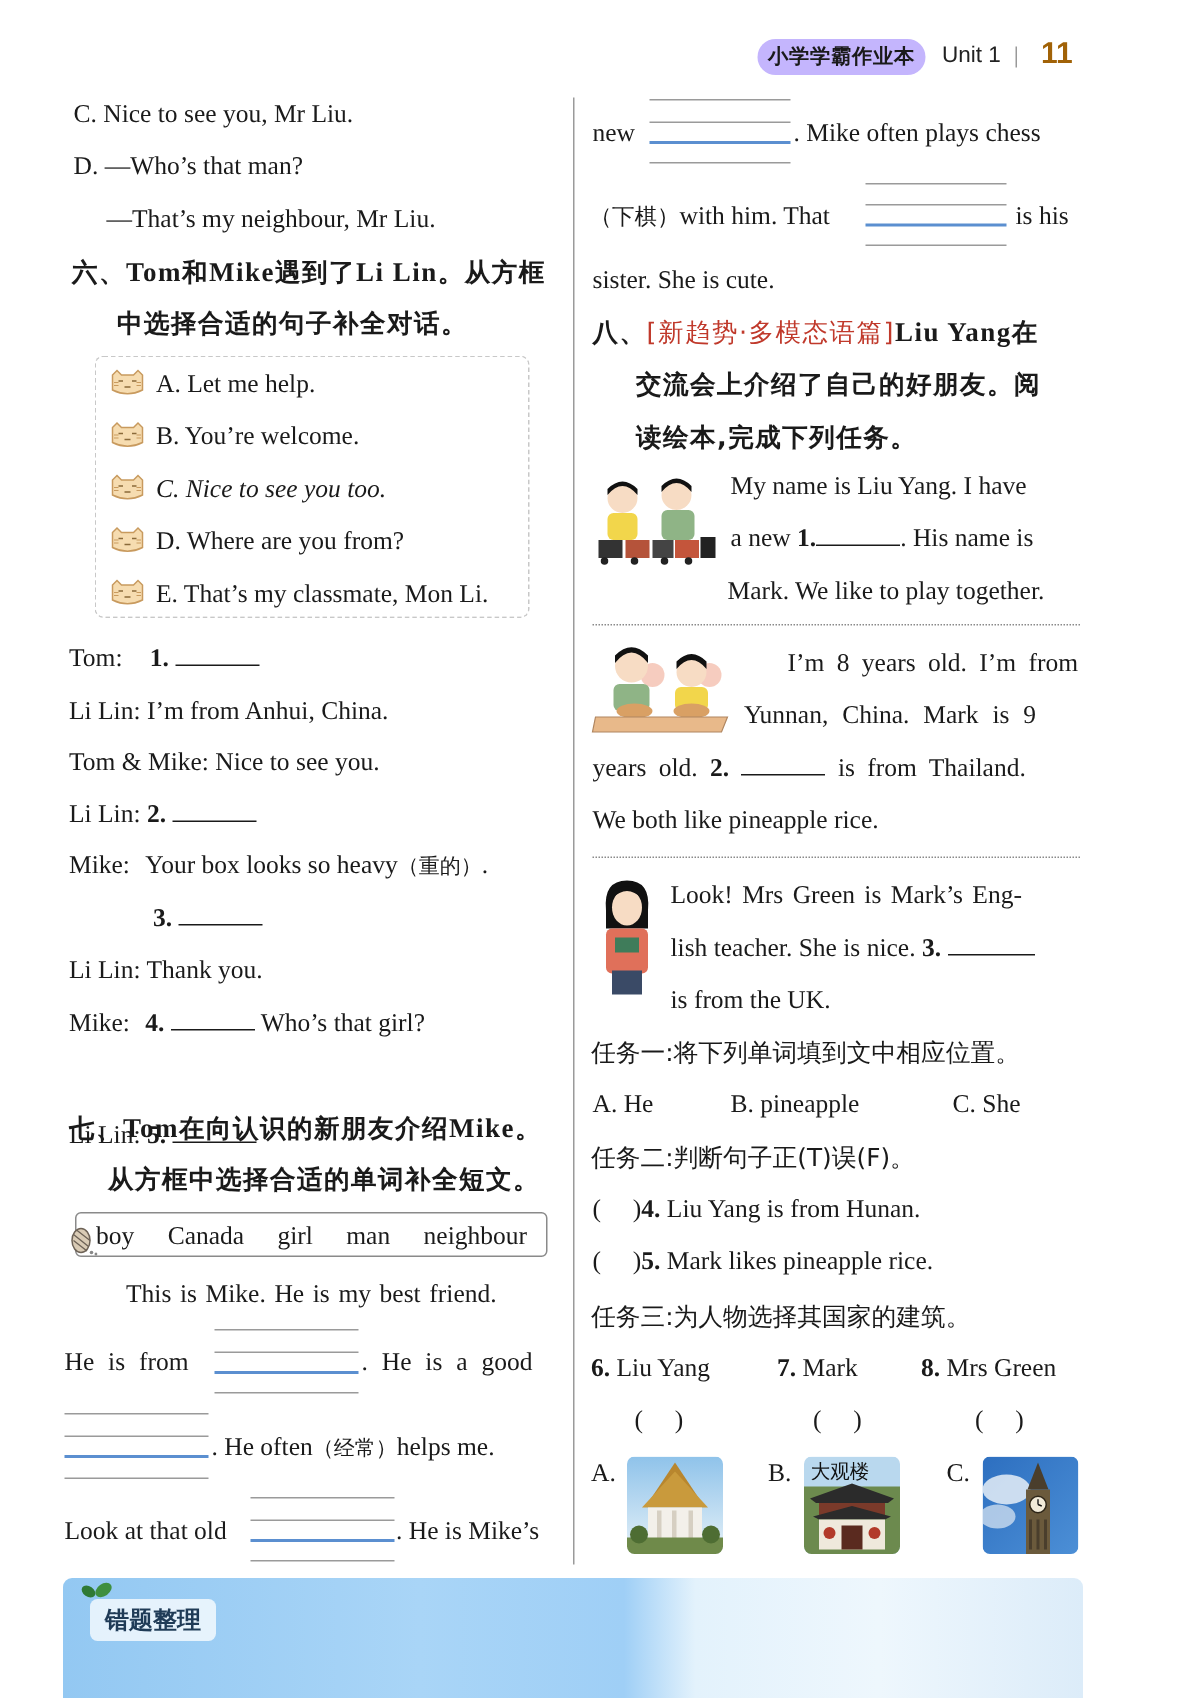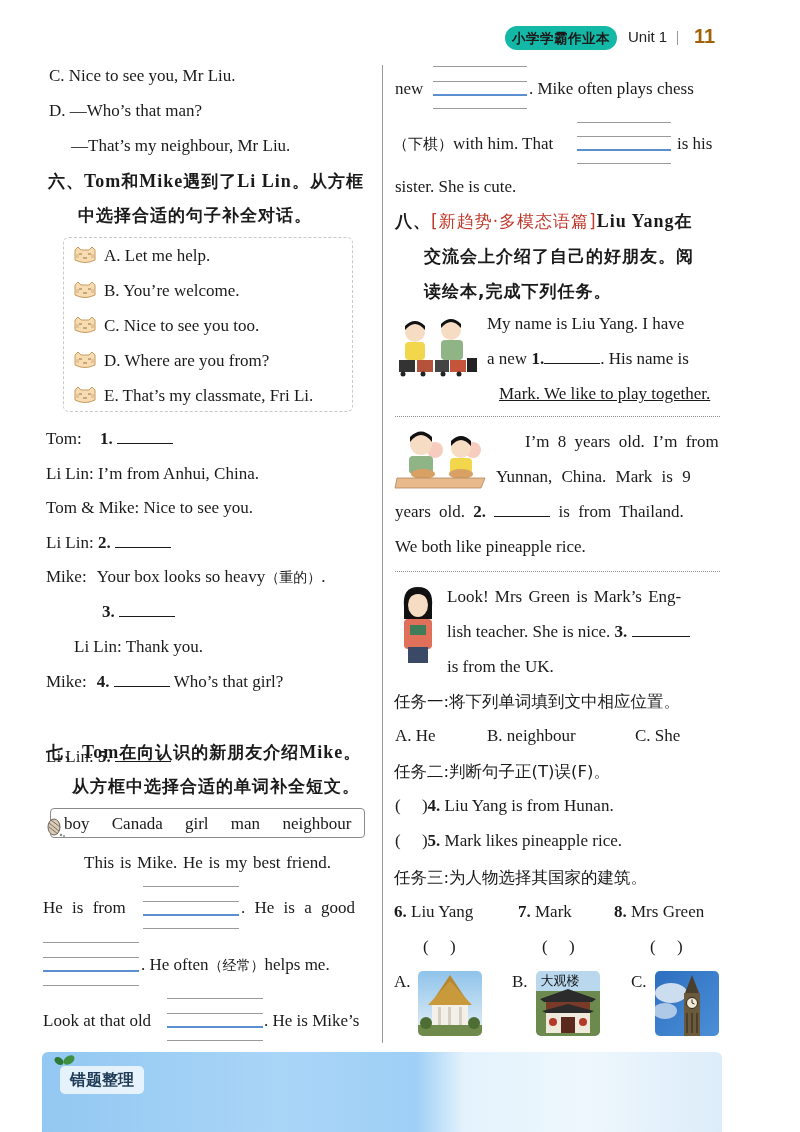--- a/index.html
+++ b/index.html
@@ -5,21 +5,21 @@
   * { box-sizing: border-box; margin: 0; padding: 0; }
   html, body { width: 800px; height: 1132px; background: #ffffff; overflow: hidden; }
   body { position: relative; font-family: "Liberation Serif", "DejaVu Serif", serif; color: #1a1a1a; font-size: 17px; }
   .abs { position: absolute; white-space: nowrap; }
   .cn { font-family: "DejaVu Sans", sans-serif; font-weight: bold; font-size: 17px; letter-spacing: 1px; }
   .cn-light { font-family: "DejaVu Sans", sans-serif; font-size: 16.5px; }
   b, .bold { font-weight: bold; }
   .blank { display: inline-block; border-bottom: 1px solid #1a1a1a; height: 14px; vertical-align: baseline; }
 
   
-  .header-badge { position: absolute; left: 505px; top: 26px; width: 112px; height: 24px; background: #14b8a6; border-radius: 12px; font-family: "DejaVu Sans", sans-serif; font-weight: bold; font-size: 13.5px; line-height: 24px; text-align: center; color: #1a1a1a; letter-spacing: 0.5px; }
+  .header-badge { position: absolute; left: 505px; top: 26px; width: 112px; height: 24px; background: #c4b5fd; border-radius: 12px; font-family: "DejaVu Sans", sans-serif; font-weight: bold; font-size: 13.5px; line-height: 24px; text-align: center; color: #1a1a1a; letter-spacing: 0.5px; }
   .header-unit { position: absolute; left: 628px; top: 28px; font-family: "Liberation Sans", sans-serif; font-size: 15px; color: #222; }
   .header-sep { position: absolute; left: 677px; top: 31px; width: 1px; height: 14px; background: #999; }
   .header-page { position: absolute; left: 694px; top: 25px; font-family: "Liberation Sans", sans-serif; font-weight: bold; font-size: 20px; color: #a16207; }
 
   .col-divider { position: absolute; left: 382px; top: 65px; width: 1px; height: 978px; background: #9a9a9a; }
 
   
   .opt-box { position: absolute; left: 63px; top: 237px; width: 290px; height: 175px; border: 1.3px dashed #c8c8c8; border-radius: 6px; }
   .cat { display: inline-block; width: 24px; height: 18px; vertical-align: -3px; margin-right: 7px; position: relative; }
   .cat svg { position: absolute; left: 0; top: 0; }
@@ -76,40 +76,40 @@
         <path d="M3 9 h3 M18 9 h3 M3 11 h3 M18 11 h3" stroke="#c89a5e" stroke-width="0.7"></path>
       </svg></span><span>A. Let me help.</span>
 </div>
 <div class="abs" style="left:73px;top:281px;">
   <span class="cat"><svg width="24" height="18" viewBox="0 0 24 18">
         <path d="M2 4 L5 1 L8 4 L16 4 L19 1 L22 4 L22 14 Q12 19 2 14 Z" fill="#f6dcb0" stroke="#c89a5e" stroke-width="1"></path>
         <path d="M6 8 h3 M15 8 h3 M10 12 h4" stroke="#8a6a3a" stroke-width="0.9"></path>
         <path d="M3 9 h3 M18 9 h3 M3 11 h3 M18 11 h3" stroke="#c89a5e" stroke-width="0.7"></path>
       </svg></span><span>B. You’re welcome.</span>
 </div>
-<div class="abs" style="left:73px;top:316px;">
+<div class="abs" style="left:73px;top:316px;font-style:italic;">
   <span class="cat"><svg width="24" height="18" viewBox="0 0 24 18">
         <path d="M2 4 L5 1 L8 4 L16 4 L19 1 L22 4 L22 14 Q12 19 2 14 Z" fill="#f6dcb0" stroke="#c89a5e" stroke-width="1"></path>
         <path d="M6 8 h3 M15 8 h3 M10 12 h4" stroke="#8a6a3a" stroke-width="0.9"></path>
         <path d="M3 9 h3 M18 9 h3 M3 11 h3 M18 11 h3" stroke="#c89a5e" stroke-width="0.7"></path>
       </svg></span><span>C. Nice to see you too.</span>
 </div>
 <div class="abs" style="left:73px;top:351px;">
   <span class="cat"><svg width="24" height="18" viewBox="0 0 24 18">
         <path d="M2 4 L5 1 L8 4 L16 4 L19 1 L22 4 L22 14 Q12 19 2 14 Z" fill="#f6dcb0" stroke="#c89a5e" stroke-width="1"></path>
         <path d="M6 8 h3 M15 8 h3 M10 12 h4" stroke="#8a6a3a" stroke-width="0.9"></path>
         <path d="M3 9 h3 M18 9 h3 M3 11 h3 M18 11 h3" stroke="#c89a5e" stroke-width="0.7"></path>
       </svg></span><span>D. Where are you from?</span>
 </div>
 <div class="abs" style="left:73px;top:386px;">
   <span class="cat"><svg width="24" height="18" viewBox="0 0 24 18">
         <path d="M2 4 L5 1 L8 4 L16 4 L19 1 L22 4 L22 14 Q12 19 2 14 Z" fill="#f6dcb0" stroke="#c89a5e" stroke-width="1"></path>
         <path d="M6 8 h3 M15 8 h3 M10 12 h4" stroke="#8a6a3a" stroke-width="0.9"></path>
         <path d="M3 9 h3 M18 9 h3 M3 11 h3 M18 11 h3" stroke="#c89a5e" stroke-width="0.7"></path>
-      </svg></span><span>E. That’s my classmate, Fri Li.</span>
+      </svg></span><span>E. That’s my classmate, Mon Li.</span>
 </div>
 
 <div class="abs" style="left:46px;top:429px;">
   <span>Tom:</span>
   <b style="margin-left:14px;">1.</b>
   <span class="blank" style="width:56px;"></span>
 </div>
 <div class="abs" style="left:46px;top:464px;">
   <span>Li Lin:</span>
   <span>I’m from Anhui, China.</span>
@@ -124,21 +124,21 @@
   <span class="blank" style="width:56px;"></span>
 </div>
 <div class="abs" style="left:46px;top:567px;">
   <span>Mike:</span>
   <span style="margin-left:6px;">Your box looks so heavy</span><span class="cn-light" style="font-size:14px;">（重的）</span><span>.</span>
 </div>
 <div class="abs" style="left:102px;top:602px;">
   <b>3.</b>
   <span class="blank" style="width:56px;"></span>
 </div>
-<div class="abs" style="left:46px;top:637px;margin-left:28px;">
+<div class="abs" style="left:46px;top:637px;">
   <span>Li Lin:</span>
   <span>Thank you.</span>
 </div>
 <div class="abs" style="left:46px;top:672px;">
   <span>Mike:</span>
   <b style="margin-left:6px;">4.</b>
   <span class="blank" style="width:56px;"></span>
   <span>Who’s that girl?</span>
 </div>
 <div class="abs" style="left:46px;top:707px;margin-top:40px;">
@@ -230,21 +230,21 @@
       <rect x="57" y="42" width="16" height="12" fill="#c4553b"></rect>
     <rect x="74" y="40" width="10" height="14" fill="#222"></rect>
     <circle cx="10" cy="56" r="2.5" fill="#222"></circle>
       <circle cx="30" cy="56" r="2.5" fill="#222"></circle>
       <circle cx="50" cy="56" r="2.5" fill="#222"></circle>
       <circle cx="66" cy="56" r="2.5" fill="#222"></circle>
   </svg>
 </div>
 <div class="abs" style="left:487px;top:314px;">My name is Liu Yang. I have</div>
 <div class="abs" style="left:487px;top:349px;">a new <b>1.</b><span class="blank" style="width:56px;"></span>. His name is</div>
-<div class="abs" style="left:499px;top:384px;text-decoration:underline;">Mark. We like to play together.</div>
+<div class="abs" style="left:485px;top:384px;">Mark. We like to play together.</div>
 
 <div class="dotline" style="top:416px;"></div>
 
 <div class="abs" style="left:393px;top:428px;width:96px;height:66px;">
   <svg width="96" height="66" viewBox="0 0 96 66">
     <circle cx="42" cy="22" r="8" fill="#f2b6a4" opacity="0.7"></circle>
       <circle cx="80" cy="22" r="8" fill="#f2b6a4" opacity="0.7"></circle>
     <circle cx="28" cy="16" r="11" fill="#f7dcc4"></circle>
       <path d="M17 14 Q28 0 39 14 L39 9 Q28 -2 17 9 Z" fill="#111"></path>
     <rect x="16" y="28" width="24" height="18" rx="4" fill="#8fb486"></rect>
@@ -272,21 +272,21 @@
     <rect x="12" y="40" width="16" height="10" fill="#3f7c5a"></rect>
     <rect x="10" y="62" width="20" height="16" fill="#3a4a66"></rect>
   </svg>
 </div>
 <div class="abs" style="left:447px;top:587px;word-spacing:2px;">Look! Mrs Green is Mark’s Eng-</div>
 <div class="abs" style="left:447px;top:622px;">lish teacher. She is nice. <b>3.</b> <span class="blank" style="width:58px;"></span></div>
 <div class="abs" style="left:447px;top:657px;">is from the UK.</div>
 
 <div class="abs cn-light" style="left:394px;top:691px;">任务一:将下列单词填到文中相应位置。</div>
 <div class="abs" style="left:395px;top:726px;">A. He</div>
-<div class="abs" style="left:487px;top:726px;">B. neighbour</div>
+<div class="abs" style="left:487px;top:726px;">B. pineapple</div>
 <div class="abs" style="left:635px;top:726px;">C. She</div>
 
 <div class="abs cn-light" style="left:394px;top:761px;">任务二:判断句子正(T)误(F)。</div>
 <div class="abs" style="left:395px;top:796px;">
   <span style="white-space:pre;">(     )</span><b>4.</b> <span>Liu Yang is from Hunan.</span>
 </div>
 <div class="abs" style="left:395px;top:831px;">
   <span style="white-space:pre;">(     )</span><b>5.</b> <span>Mark likes pineapple rice.</span>
 </div>
 

